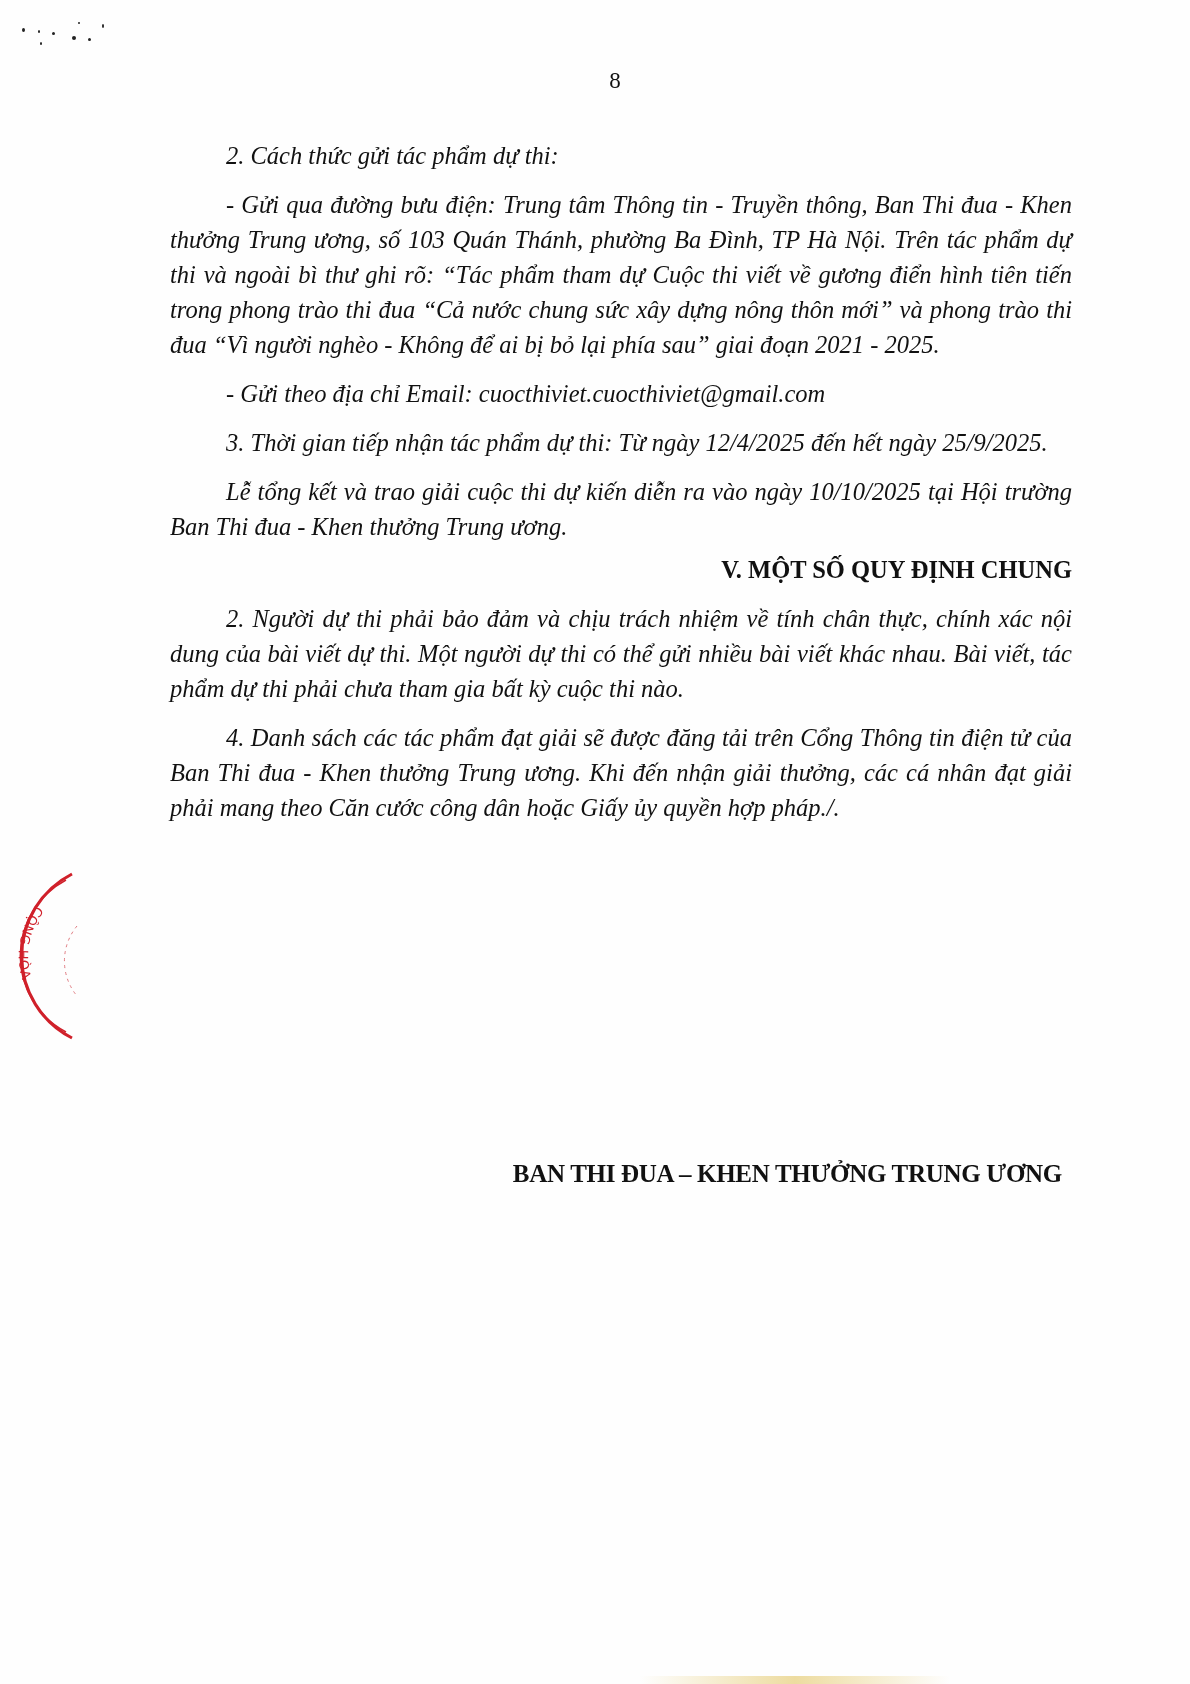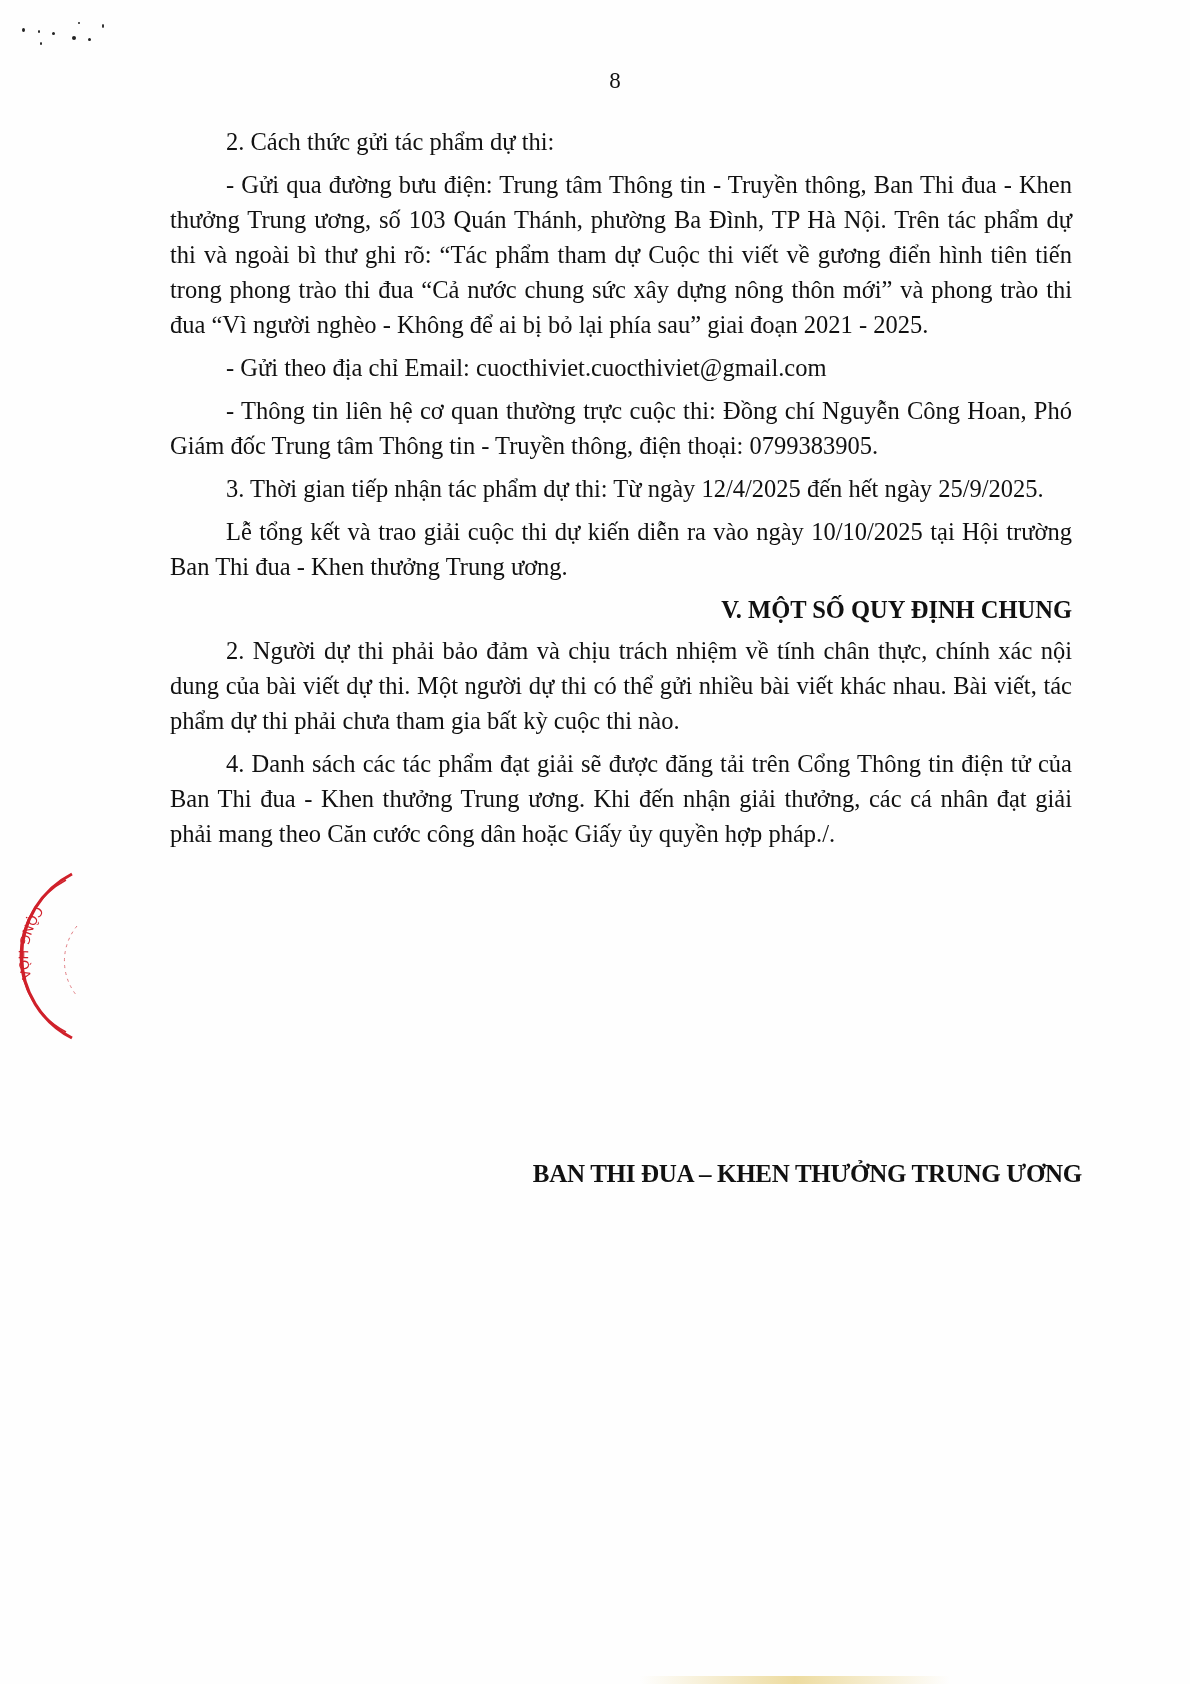--- a/index.html
+++ b/index.html
@@ -4,23 +4,23 @@
 <style>
   html, body { margin: 0; padding: 0; }
   body {
     width: 1190px; height: 1684px; background: #fefefe; position: relative; overflow: hidden;
     font-family: "Liberation Serif", "DejaVu Serif", serif; color: #111;
   }
   .specks { position: absolute; left: 18px; top: 18px; width: 90px; height: 30px; }
   .speck { position: absolute; background: #222; border-radius: 50%; }
   .page-num { position: absolute; top: 68px; left: 0; width: 100%; text-align: center; font-size: 23px; padding-left: 40px; box-sizing: border-box; }
   .content { position: absolute; left: 170px; top: 124px; width: 902px; font-size: 24.5px; line-height: 35px; }
-  .p { margin: 0 0 8px 0; text-indent: 56px; text-align: justify; }
+  .p { margin: 14px 0 8px 0; text-indent: 56px; text-align: justify; font-style: italic; }
   .heading { font-weight: bold; margin: 4px 0 6px 0; text-indent: 56px; text-align: right; }
-  .signature { position: absolute; top: 1160px; left: 462px; width: 620px; text-align: right; font-weight: bold; font-size: 25px; letter-spacing: -0.3px; }
+  .signature { position: absolute; top: 1160px; left: 442px; width: 620px; text-align: right; font-weight: bold; font-size: 25px; letter-spacing: -0.3px; }
   .stamp { position: absolute; left: -58px; top: 866px; width: 150px; height: 180px; }
   .bottom-stain { position: absolute; left: 640px; top: 1676px; width: 310px; height: 8px; background: linear-gradient(90deg, rgba(240,220,150,0), rgba(230,205,120,0.7), rgba(240,220,150,0)); }
 </style>
 </head>
 <body>
 
 <div class="specks">
   <span class="speck" style="left:4px;top:10px;width:3px;height:4px;"></span>
   <span class="speck" style="left:20px;top:12px;width:2px;height:3px;"></span>
   <span class="speck" style="left:34px;top:14px;width:3px;height:3px;"></span>
@@ -30,21 +30,20 @@
   <span class="speck" style="left:60px;top:4px;width:2px;height:2px;"></span>
   <span class="speck" style="left:22px;top:24px;width:2px;height:3px;"></span>
 </div>
 
 <div class="page-num">8</div>
 
 <div class="content">
   <p class="p">2. Cách thức gửi tác phẩm dự thi:</p>
   <p class="p">- Gửi qua đường bưu điện: Trung tâm Thông tin - Truyền thông, Ban Thi đua - Khen thưởng Trung ương, số 103 Quán Thánh, phường Ba Đình, TP Hà Nội. Trên tác phẩm dự thi và ngoài bì thư ghi rõ: “Tác phẩm tham dự Cuộc thi viết về gương điển hình tiên tiến trong phong trào thi đua “Cả nước chung sức xây dựng nông thôn mới” và phong trào thi đua “Vì người nghèo - Không để ai bị bỏ lại phía sau” giai đoạn 2021 - 2025.</p>
   <p class="p">- Gửi theo địa chỉ Email: cuocthiviet.cuocthiviet@gmail.com</p>
-  <p class="p">- Thông tin liên hệ cơ quan thường trực cuộc thi: Đồng chí Nguyễn Công Hoan, Phó Giám đốc Trung tâm Thông tin - Truyền thông, điện thoại: 0799383905.</p>
   <p class="p">3. Thời gian tiếp nhận tác phẩm dự thi: Từ ngày 12/4/2025 đến hết ngày 25/9/2025.</p>
   <p class="p">Lễ tổng kết và trao giải cuộc thi dự kiến diễn ra vào ngày 10/10/2025 tại Hội trường Ban Thi đua - Khen thưởng Trung ương.</p>
   <p class="heading">V. MỘT SỐ QUY ĐỊNH CHUNG</p>
   <p class="p">2. Người dự thi phải bảo đảm và chịu trách nhiệm về tính chân thực, chính xác nội dung của bài viết dự thi. Một người dự thi có thể gửi nhiều bài viết khác nhau. Bài viết, tác phẩm dự thi phải chưa tham gia bất kỳ cuộc thi nào.</p>
   <p class="p">4. Danh sách các tác phẩm đạt giải sẽ được đăng tải trên Cổng Thông tin điện tử của Ban Thi đua - Khen thưởng Trung ương. Khi đến nhận giải thưởng, các cá nhân đạt giải phải mang theo Căn cước công dân hoặc Giấy ủy quyền hợp pháp./.</p>
 </div>
 
 <div class="signature">BAN THI ĐUA – KHEN THƯỞNG TRUNG ƯƠNG</div>
 
 <svg class="stamp" viewBox="0 0 150 180">

